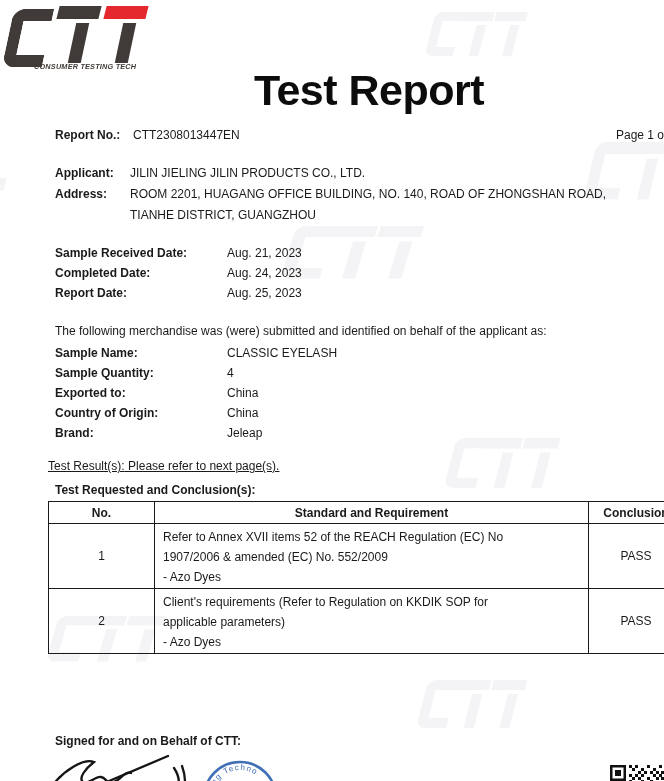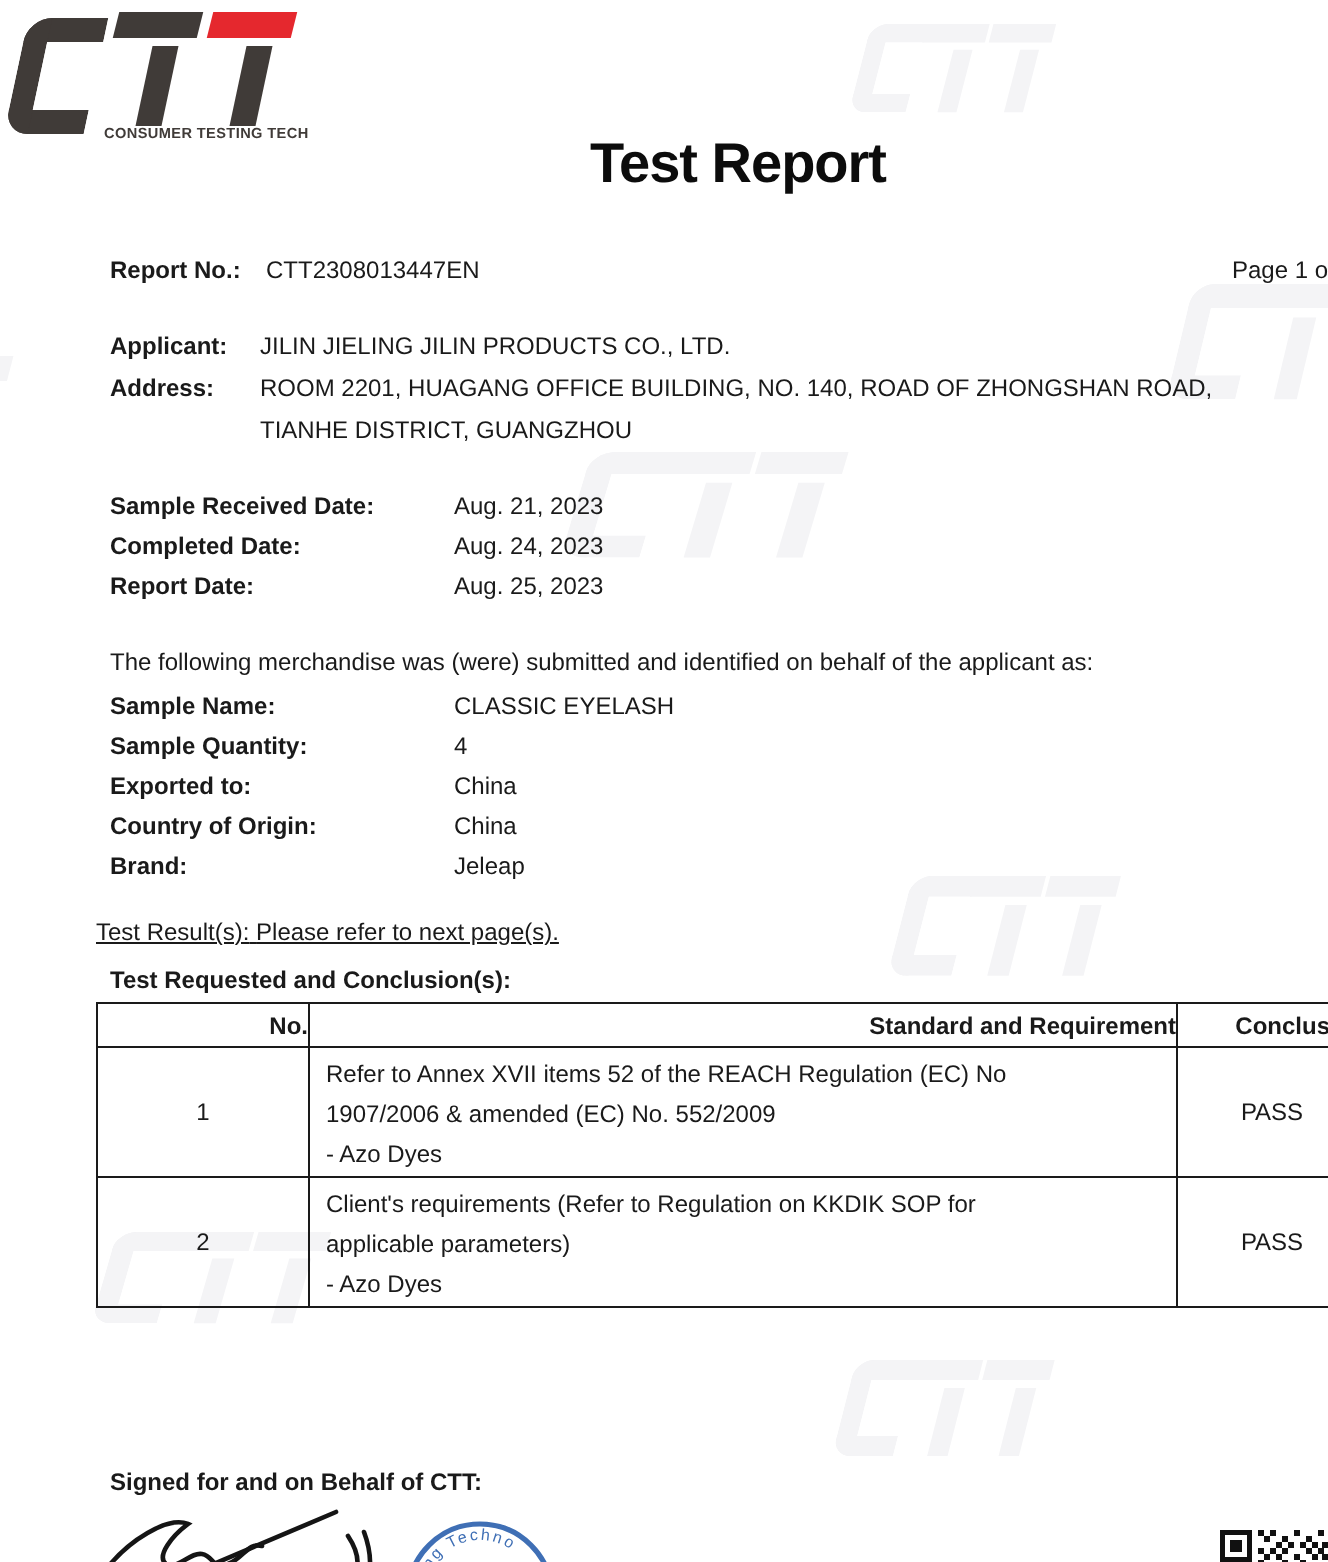--- a/index.html
+++ b/index.html
@@ -15,35 +15,35 @@
   .wm i.t::after{content:"";position:absolute;left:10px;top:14px;width:10px;height:34px;background:var(--wmc);transform:skewX(-14deg)}
   
   .logo{position:absolute;left:6px;top:4px;width:152px;height:66px}
   .logo .lc{position:absolute;left:2px;top:5px;width:40px;height:58px;box-sizing:border-box;border:12px solid #403b38;border-right:none;border-radius:12px 0 0 12px;transform:skewX(-12deg)}
   .logo .lt{position:absolute;top:2px;width:44px;height:56px}
   .logo .lt.t1{left:52px}
   .logo .lt.t2{left:99px}
   .logo .lt::before{content:"";position:absolute;left:0;top:0;width:42px;height:13px;background:#403b38;transform:skewX(-14deg)}
   .logo .lt.t2::before{background:#e5282e}
   .logo .lt::after{content:"";position:absolute;left:14px;top:17px;width:13px;height:40px;background:#403b38;transform:skewX(-12deg)}
-  .logo .tagline{position:absolute;left:46px;top:58px;font-size:7.3px;font-weight:bold;letter-spacing:.2px;color:#403b38;white-space:nowrap}
-  
-  .title{position:absolute;left:369px;top:66px;transform:translateX(-50%);font-size:28px;font-weight:700;color:#0c0c0c;white-space:nowrap;letter-spacing:-.5px}
+  .logo .tagline{position:absolute;left:28px;top:58px;font-size:7.3px;font-style:italic;font-weight:bold;letter-spacing:.2px;color:#403b38;white-space:nowrap}
+  
+  .title{position:absolute;left:369px;top:66px;transform:translateX(-50%);font-size:43px;font-weight:700;color:#0c0c0c;white-space:nowrap;letter-spacing:-.5px}
   
   .row{position:absolute;left:55px;height:20px;line-height:20px;white-space:nowrap}
   .row .lbl{font-weight:700;display:inline-block}
   .w78{width:78px}.w75{width:75px}.w172{width:172px}
   .pageind{position:absolute;left:616px;top:125px;line-height:20px;white-space:nowrap}
   .resline{position:absolute;left:48px;top:458px;line-height:16px;text-decoration:underline;white-space:nowrap}
   .resline .lbl{font-weight:400}
   .tbltitle{position:absolute;left:55px;top:482px;font-weight:700;line-height:16px;white-space:nowrap}
   
   table.tbl{position:absolute;left:48px;top:501px;border-collapse:collapse;table-layout:fixed;width:635px;font-size:12px;color:#1a1a1a}
   .tbl th,.tbl td{border:1.5px solid #1a1a1a;padding:0;vertical-align:middle}
-  .tbl th{height:21px;font-weight:700;text-align:right}
+  .tbl th{height:21px;font-weight:700;text-align:center}
   .tbl td{height:61px}
   .tbl td.c-no,.tbl td.c-pass{text-align:center}
   .tbl td.c-std{vertical-align:top;padding:3px 8px 0 8px}
   .tbl td.c-std div{line-height:20px;white-space:nowrap;overflow:hidden}
   
   .signed{position:absolute;left:55px;top:733px;font-weight:700;line-height:16px;white-space:nowrap}
   .sig{position:absolute;left:50px;top:750px}
   .stamp{position:absolute;left:198px;top:754px}
   .qr{position:absolute;left:610px;top:765px}
 </style>

